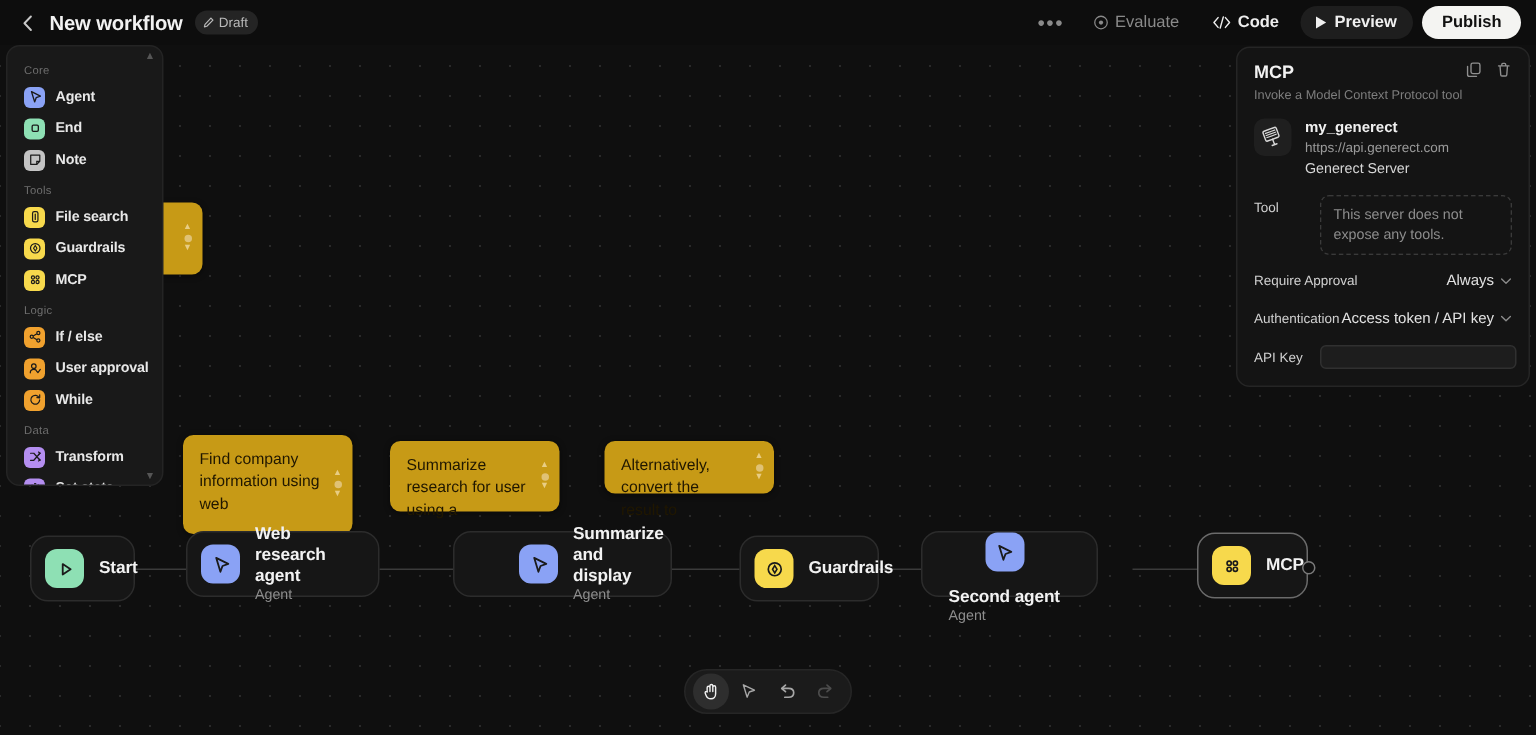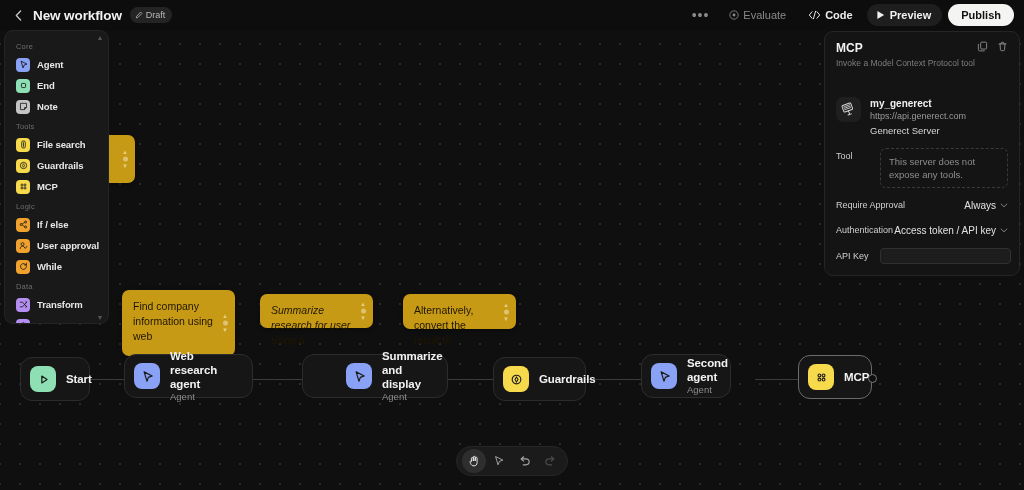--- a/index.html
+++ b/index.html
@@ -140,21 +140,21 @@
     position: absolute; right: 4px; top: 31px; width: 196px;
     background: #141414; border: 1px solid #252525; border-radius: 9px;
     padding: 9px 11px 11px 11px; z-index: 30;
   }
   .insp-head { display: flex; align-items: flex-start; }
   .insp-title { font-size: 12px; font-weight: 700; color: #f2f2f2; }
   .insp-actions { margin-left: auto; display: flex; gap: 9px; color: #8f8f8f; }
   .insp-actions span { cursor: pointer; display:flex; }
   .insp-desc { font-size: 8.5px; color: #7e7e7e; margin-top: 3px; }
 
-  .srv-row { display: flex; gap: 9px; margin-top: 29px; align-items: flex-start; }
+  .srv-row { display: flex; gap: 9px; margin-top: 11px; align-items: flex-start; }
   .srv-ico {
     width: 25px; height: 25px; border-radius: 7px; background: #1f1f1f;
     display: flex; align-items: center; justify-content: center; flex: 0 0 25px;
   }
   .srv-name { font-size: 10px; font-weight: 700; color: #f0f0f0; line-height: 13px;}
   .srv-url { font-size: 9px; color: #9a9a9a; line-height: 13px; }
   .srv-label { font-size: 9.5px; color: #d6d6d6; line-height: 16px; }
 
   .field { display: flex; align-items: flex-start; margin-top: 9px; }
   .field-lbl { font-size: 9px; color: #d0d0d0; width: 44px; flex: 0 0 44px; padding-top: 3px;}
@@ -197,21 +197,21 @@
       <div class="note" style="left: 90px; top: 135px; width: 45px; height: 48px;"><span></span><span class="grip">
           <span class="ar">▲</span>
           <span class="dot"></span>
           <span class="ar">▼</span>
         </span></div>
       <div class="note" style="left: 122px; top: 290px; width: 113px; height: 66px;"><span>Find company information using web</span><span class="grip">
           <span class="ar">▲</span>
           <span class="dot"></span>
           <span class="ar">▼</span>
         </span></div>
-      <div class="note" style="left: 260px; top: 294px; width: 113px; height: 34px; font-style: italic;"><span>Summarize research for user using a</span><span class="grip">
+      <div class="note" style="left: 260px; top: 294px; width: 113px; height: 47px;"><span>Summarize research for user using a</span><span class="grip">
           <span class="ar">▲</span>
           <span class="dot"></span>
           <span class="ar">▼</span>
         </span></div>
       <div class="note" style="left: 403px; top: 294px; width: 113px; height: 35px;"><span>Alternatively, convert the result to</span><span class="grip">
           <span class="ar">▲</span>
           <span class="dot"></span>
           <span class="ar">▼</span>
         </span></div>
     </div>
@@ -253,21 +253,21 @@
         <span class="node-ico" style="background:#f7d94c">
           <svg width="15" height="15" viewBox="0 0 16 16">
             <circle cx="8" cy="8" r="4.6" fill="none" stroke="#1b1b1b" stroke-width="1.2"></circle>
             <path d="M8 5.4 9.6 8 8 10.6 6.4 8z" fill="none" stroke="#1b1b1b" stroke-width="1.1"></path>
           </svg>
         </span>
         <span class="node-txt">
           <span class="node-title">Guardrails</span>
         </span>
       </div>
-      <div class="node" style="left: 641px; top: 354px; width: 90px;">
+      <div class="node" style="left: 614px; top: 354px; width: 118px; flex-direction: column;">
         <span class="node-ico" style="background:#8aa2f5">
           <svg width="15" height="15" viewBox="0 0 16 16">
             <path d="M4.4 3.1 13 7.4 8.9 8.9 7.4 13z" fill="none" stroke="#1b1b1b" stroke-width="1.3" stroke-linejoin="round"></path>
           </svg>
         </span>
         <span class="node-txt">
           <span class="node-title">Second agent</span>
           <span class="node-sub">Agent</span>
         </span>
       </div>

